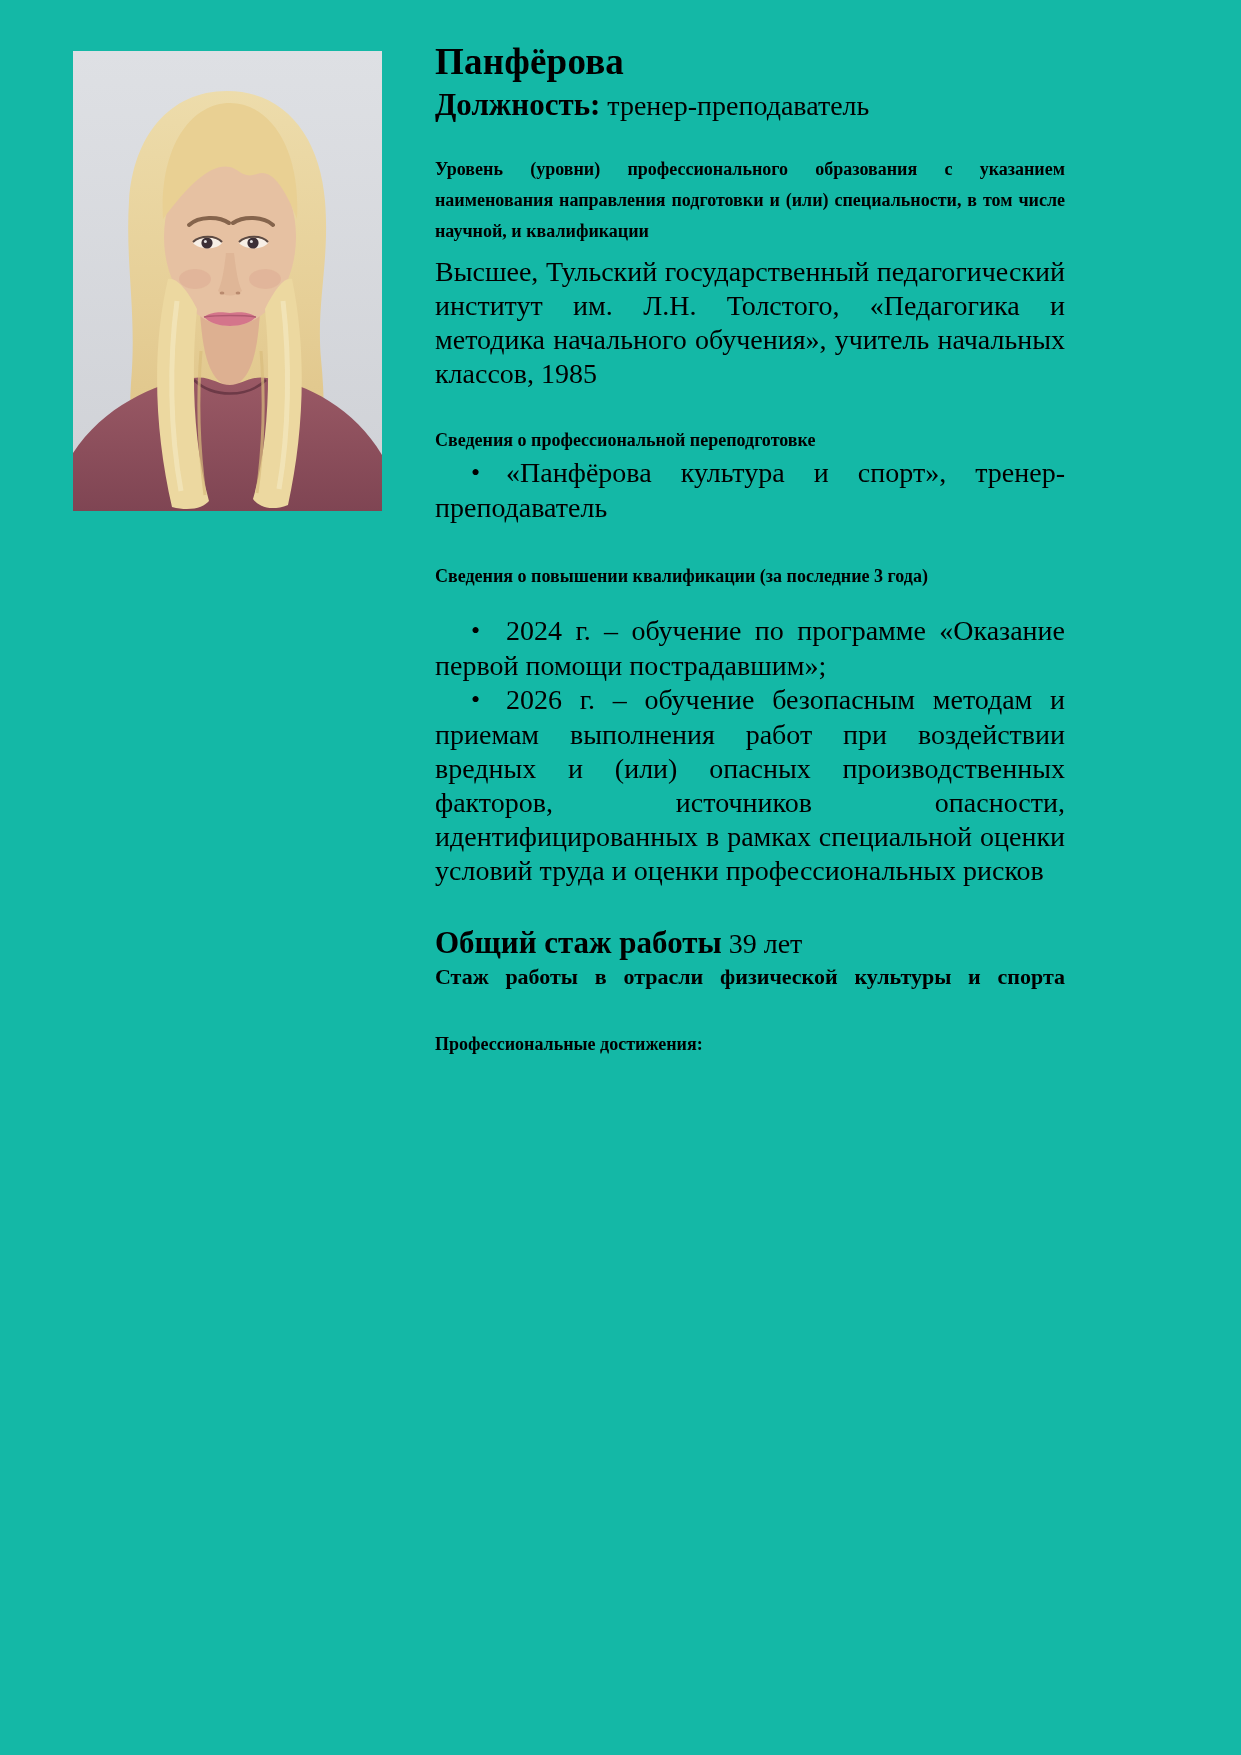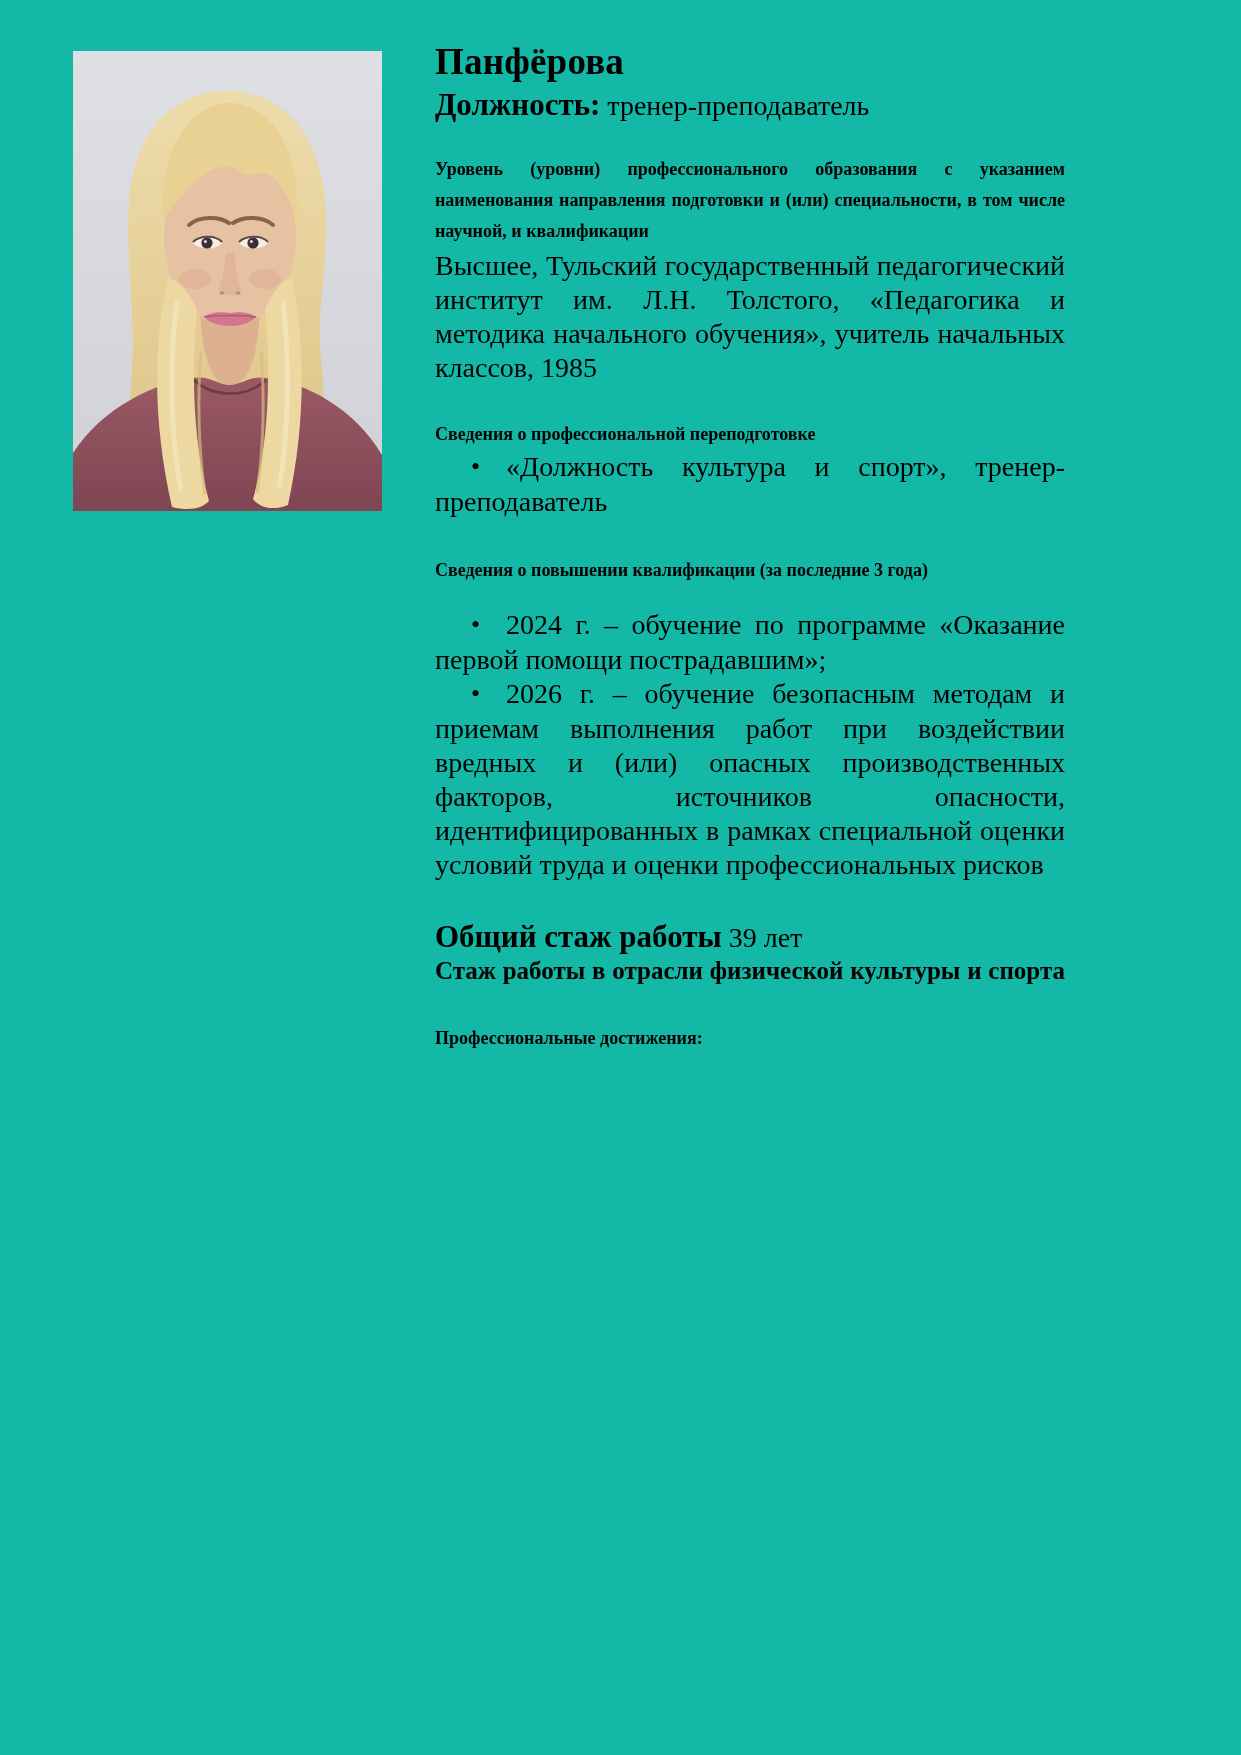--- a/index.html
+++ b/index.html
@@ -33,21 +33,21 @@
   .val{font-size:28px;font-weight:normal;}
 
   .h-bold{
     font-size:18px;font-weight:bold;line-height:31px;margin:0;
     text-align:justify;
   }
   .body-just{
     font-size:28px;line-height:34px;margin:0;text-align:justify;
   }
   .mt-sec{margin-top:32px;}
-  .mt-sm{margin-top:2px;}
+  .mt-sm{margin-top:8px;}
   .bullet-para{
     font-size:28px;line-height:34px;margin:0;text-align:justify;
     text-indent:36px;
   }
   .bullet{
     display:inline-block;font-size:26px;margin-right:26px;text-indent:0;
     transform:translateY(-1px);
   }
   .force-justify{text-align:justify;text-align-last:justify;}
   .stats{margin-top:38px;}
@@ -129,35 +129,35 @@
     <p class="line">
       <span class="lbl">Должность:</span>
       <span class="val">тренер-преподаватель</span>
     </p>
 
     <p class="h-bold mt-sec">Уровень (уровни) профессионального образования с указанием наименования направления подготовки и (или) специальности, в том числе научной, и квалификации</p>
     <p class="body-just mt-sm">Высшее, Тульский государственный педагогический институт им. Л.Н. Толстого, «Педагогика и методика начального обучения», учитель начальных классов, 1985</p>
 
     <p class="h-bold" style="margin-top:34px;">Сведения о профессиональной переподготовке</p>
     <p class="bullet-para mt-sm">
-      <span class="bullet">•</span><span>«Должность культура и спорт», тренер-преподаватель</span>
+      <span class="bullet">•</span><span>«Панфёрова культура и спорт», тренер-преподаватель</span>
     </p>
 
     <p class="h-bold" style="margin-top:36px;">Сведения о повышении квалификации (за последние 3 года)</p>
     <p class="bullet-para" style="margin-top:22px;">
       <span class="bullet">•</span><span>2024 г. – обучение по программе «Оказание первой помощи пострадавшим»;</span>
     </p>
     <p class="bullet-para mt-sm">
       <span class="bullet">•</span><span>2026 г. – обучение безопасным методам и приемам выполнения работ при воздействии вредных и (или) опасных производственных факторов, источников опасности, идентифицированных в рамках специальной оценки условий труда и оценки профессиональных рисков</span>
     </p>
 
     <div class="stats">
       <p class="line">
         <span class="lbl">Общий стаж работы</span>
         <span class="val">39 лет</span>
       </p>
-      <p class="line lbl force-justify" style="font-size:25px;">Стаж работы в отрасли физической культуры и спорта</p>
+      <p class="line lbl force-justify" style="font-size:22px;">Стаж работы в отрасли физической культуры и спорта</p>
     </div>
 
     <p class="h-bold" style="margin-top:36px;">Профессиональные достижения:</p>
 
   </div>
 </div>
 
 </body></html>

